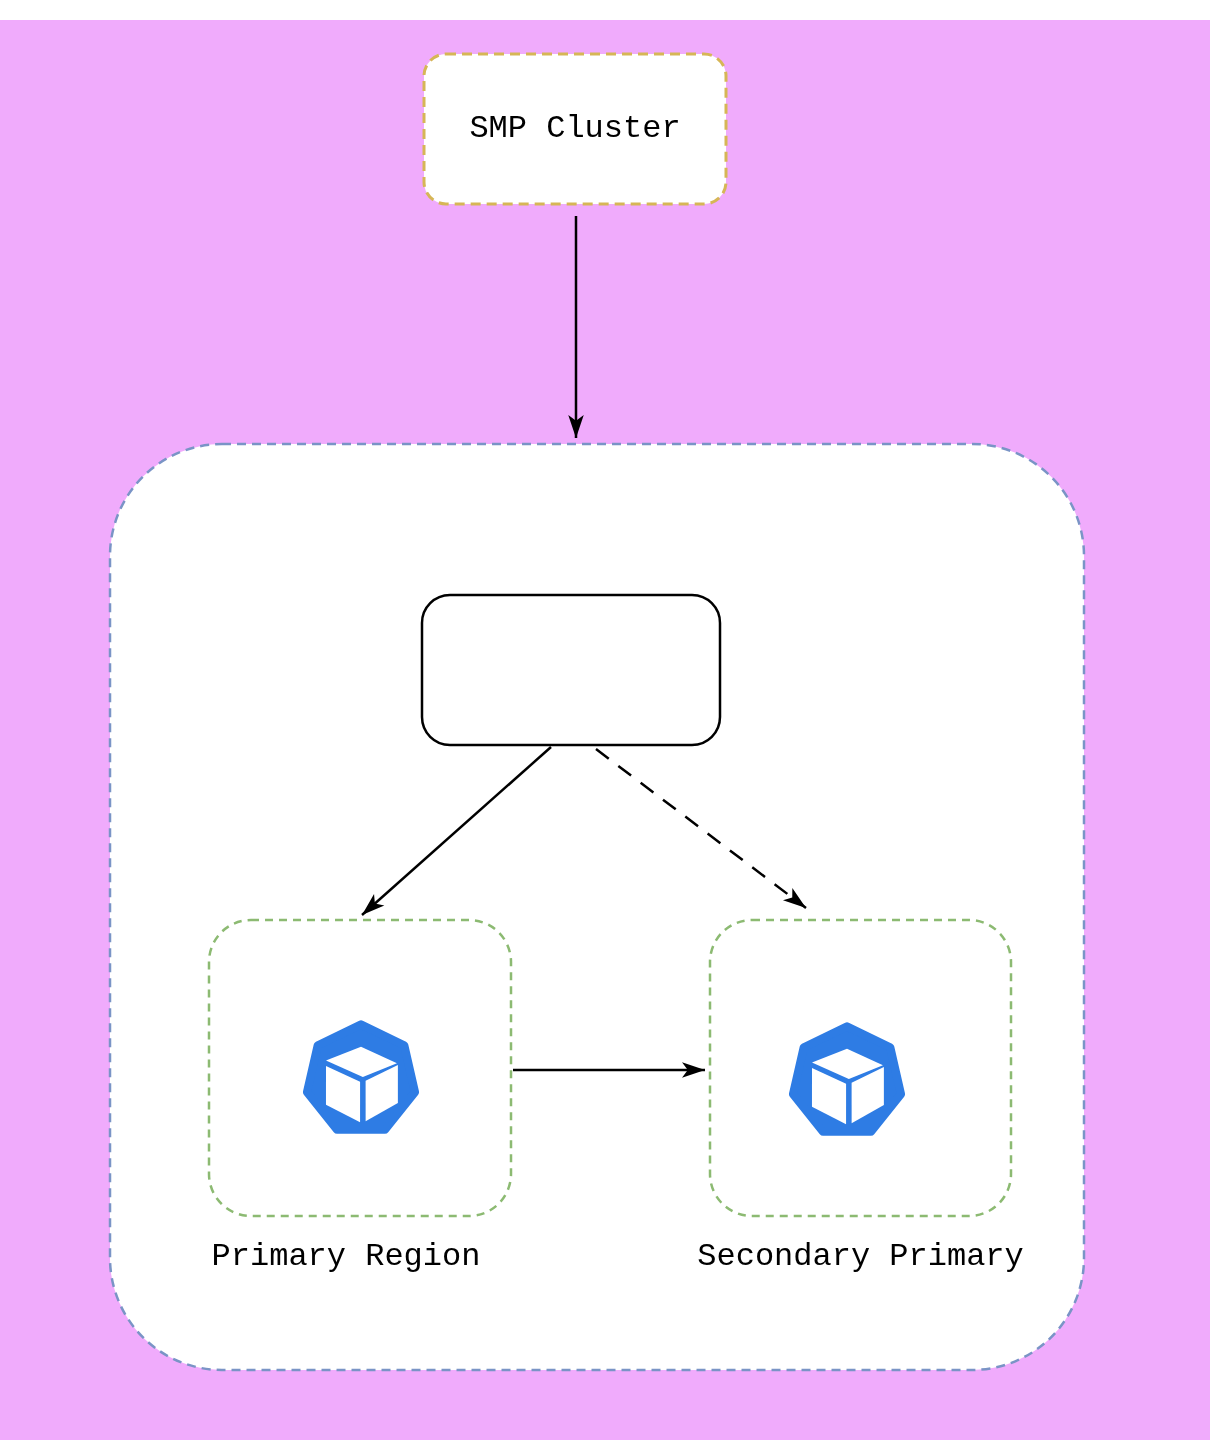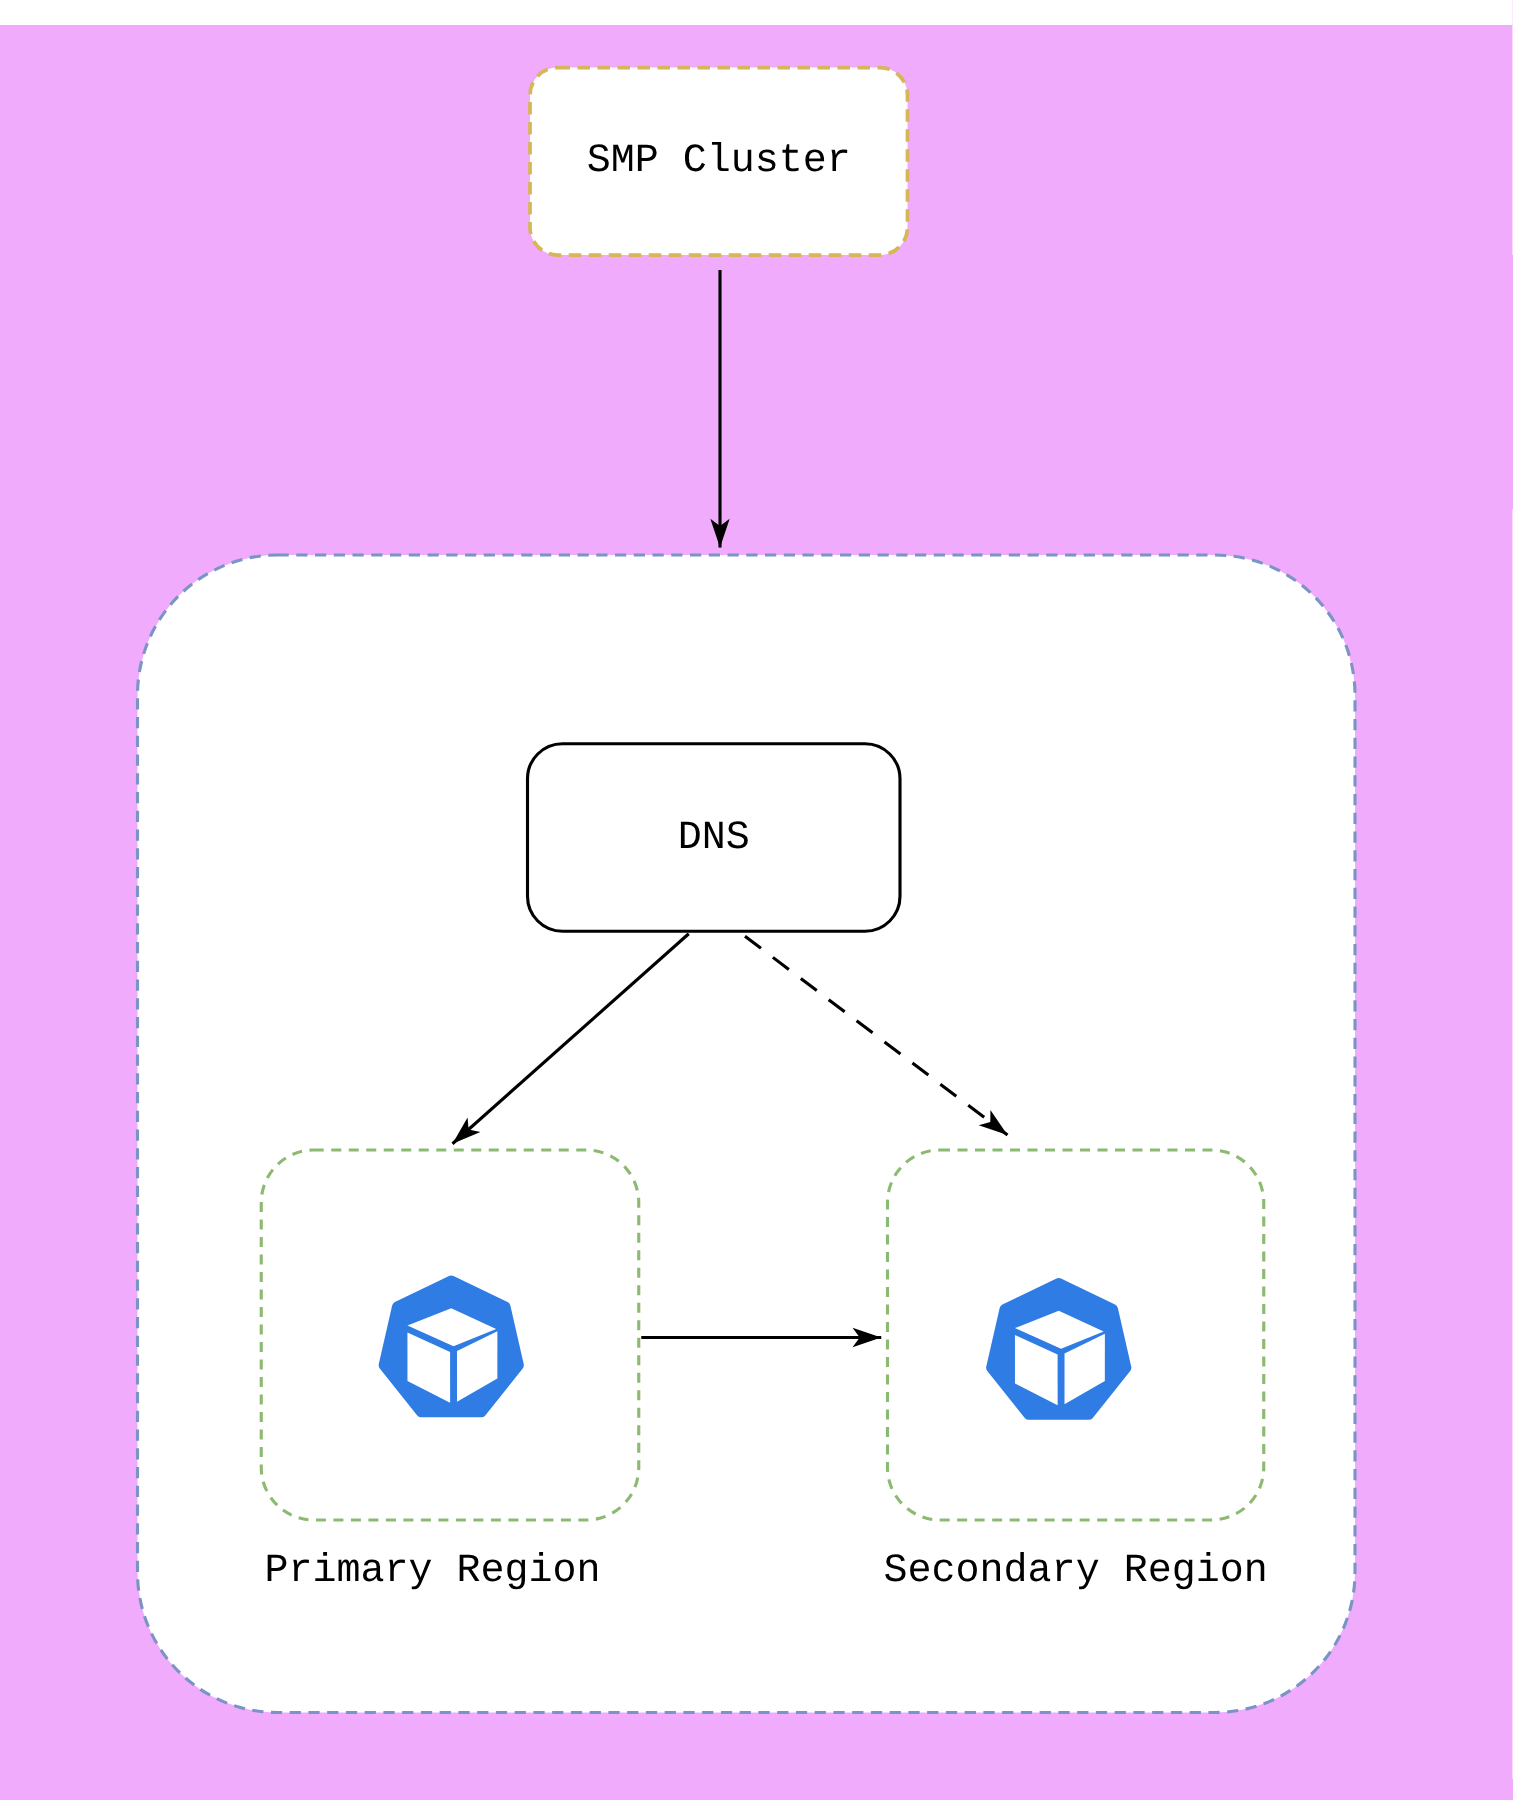--- a/index.html
+++ b/index.html
@@ -73,25 +73,24 @@
 
     <path d="M551,727 L362,895" fill="none" stroke="#000000" stroke-width="2.5" marker-end="url(#arrowhead)"></path>
 
     <path d="M596,729 L806,888" fill="none" stroke="#000000" stroke-width="2.5" stroke-dasharray="16 12" marker-end="url(#arrowhead)"></path>
 
     <path d="M513,1050 L705,1050" fill="none" stroke="#000000" stroke-width="2.5" marker-end="url(#arrowhead)"></path>
   </svg>
 
   <div class="node-label label-smp">SMP Cluster</div>
 
-  <div class="node-label label-dns">DNS</div>
 
   <div class="node-label label-primary">Primary Region</div>
 
-  <div class="node-label label-secondary">Secondary Region</div>
+  <div class="node-label label-secondary">Secondary Primary</div>
 
   <svg class="workload-icon icon-primary" viewBox="0 0 128 128" xmlns="http://www.w3.org/2000/svg">
     <path d="M64,6 L110.9,28.6 L122.5,79.4 L90,120.1 L38,120.1 L5.5,79.4 L17.1,28.6 Z" fill="#2E7CE4" stroke="#2E7CE4" stroke-width="9" stroke-linejoin="round"></path>
     <path d="M64,30 L103,48 L66,63 L26,45 Z" fill="#ffffff"></path>
     <path d="M26,51 L63,68 L63,112 L26,93 Z" fill="#ffffff"></path>
     <path d="M69,67 L104,50 L104,91 L69,111 Z" fill="#ffffff"></path>
   </svg>
 
   <svg class="workload-icon icon-secondary" viewBox="0 0 128 128" xmlns="http://www.w3.org/2000/svg">
     <path d="M64,6 L110.9,28.6 L122.5,79.4 L90,120.1 L38,120.1 L5.5,79.4 L17.1,28.6 Z" fill="#2E7CE4" stroke="#2E7CE4" stroke-width="9" stroke-linejoin="round"></path>

